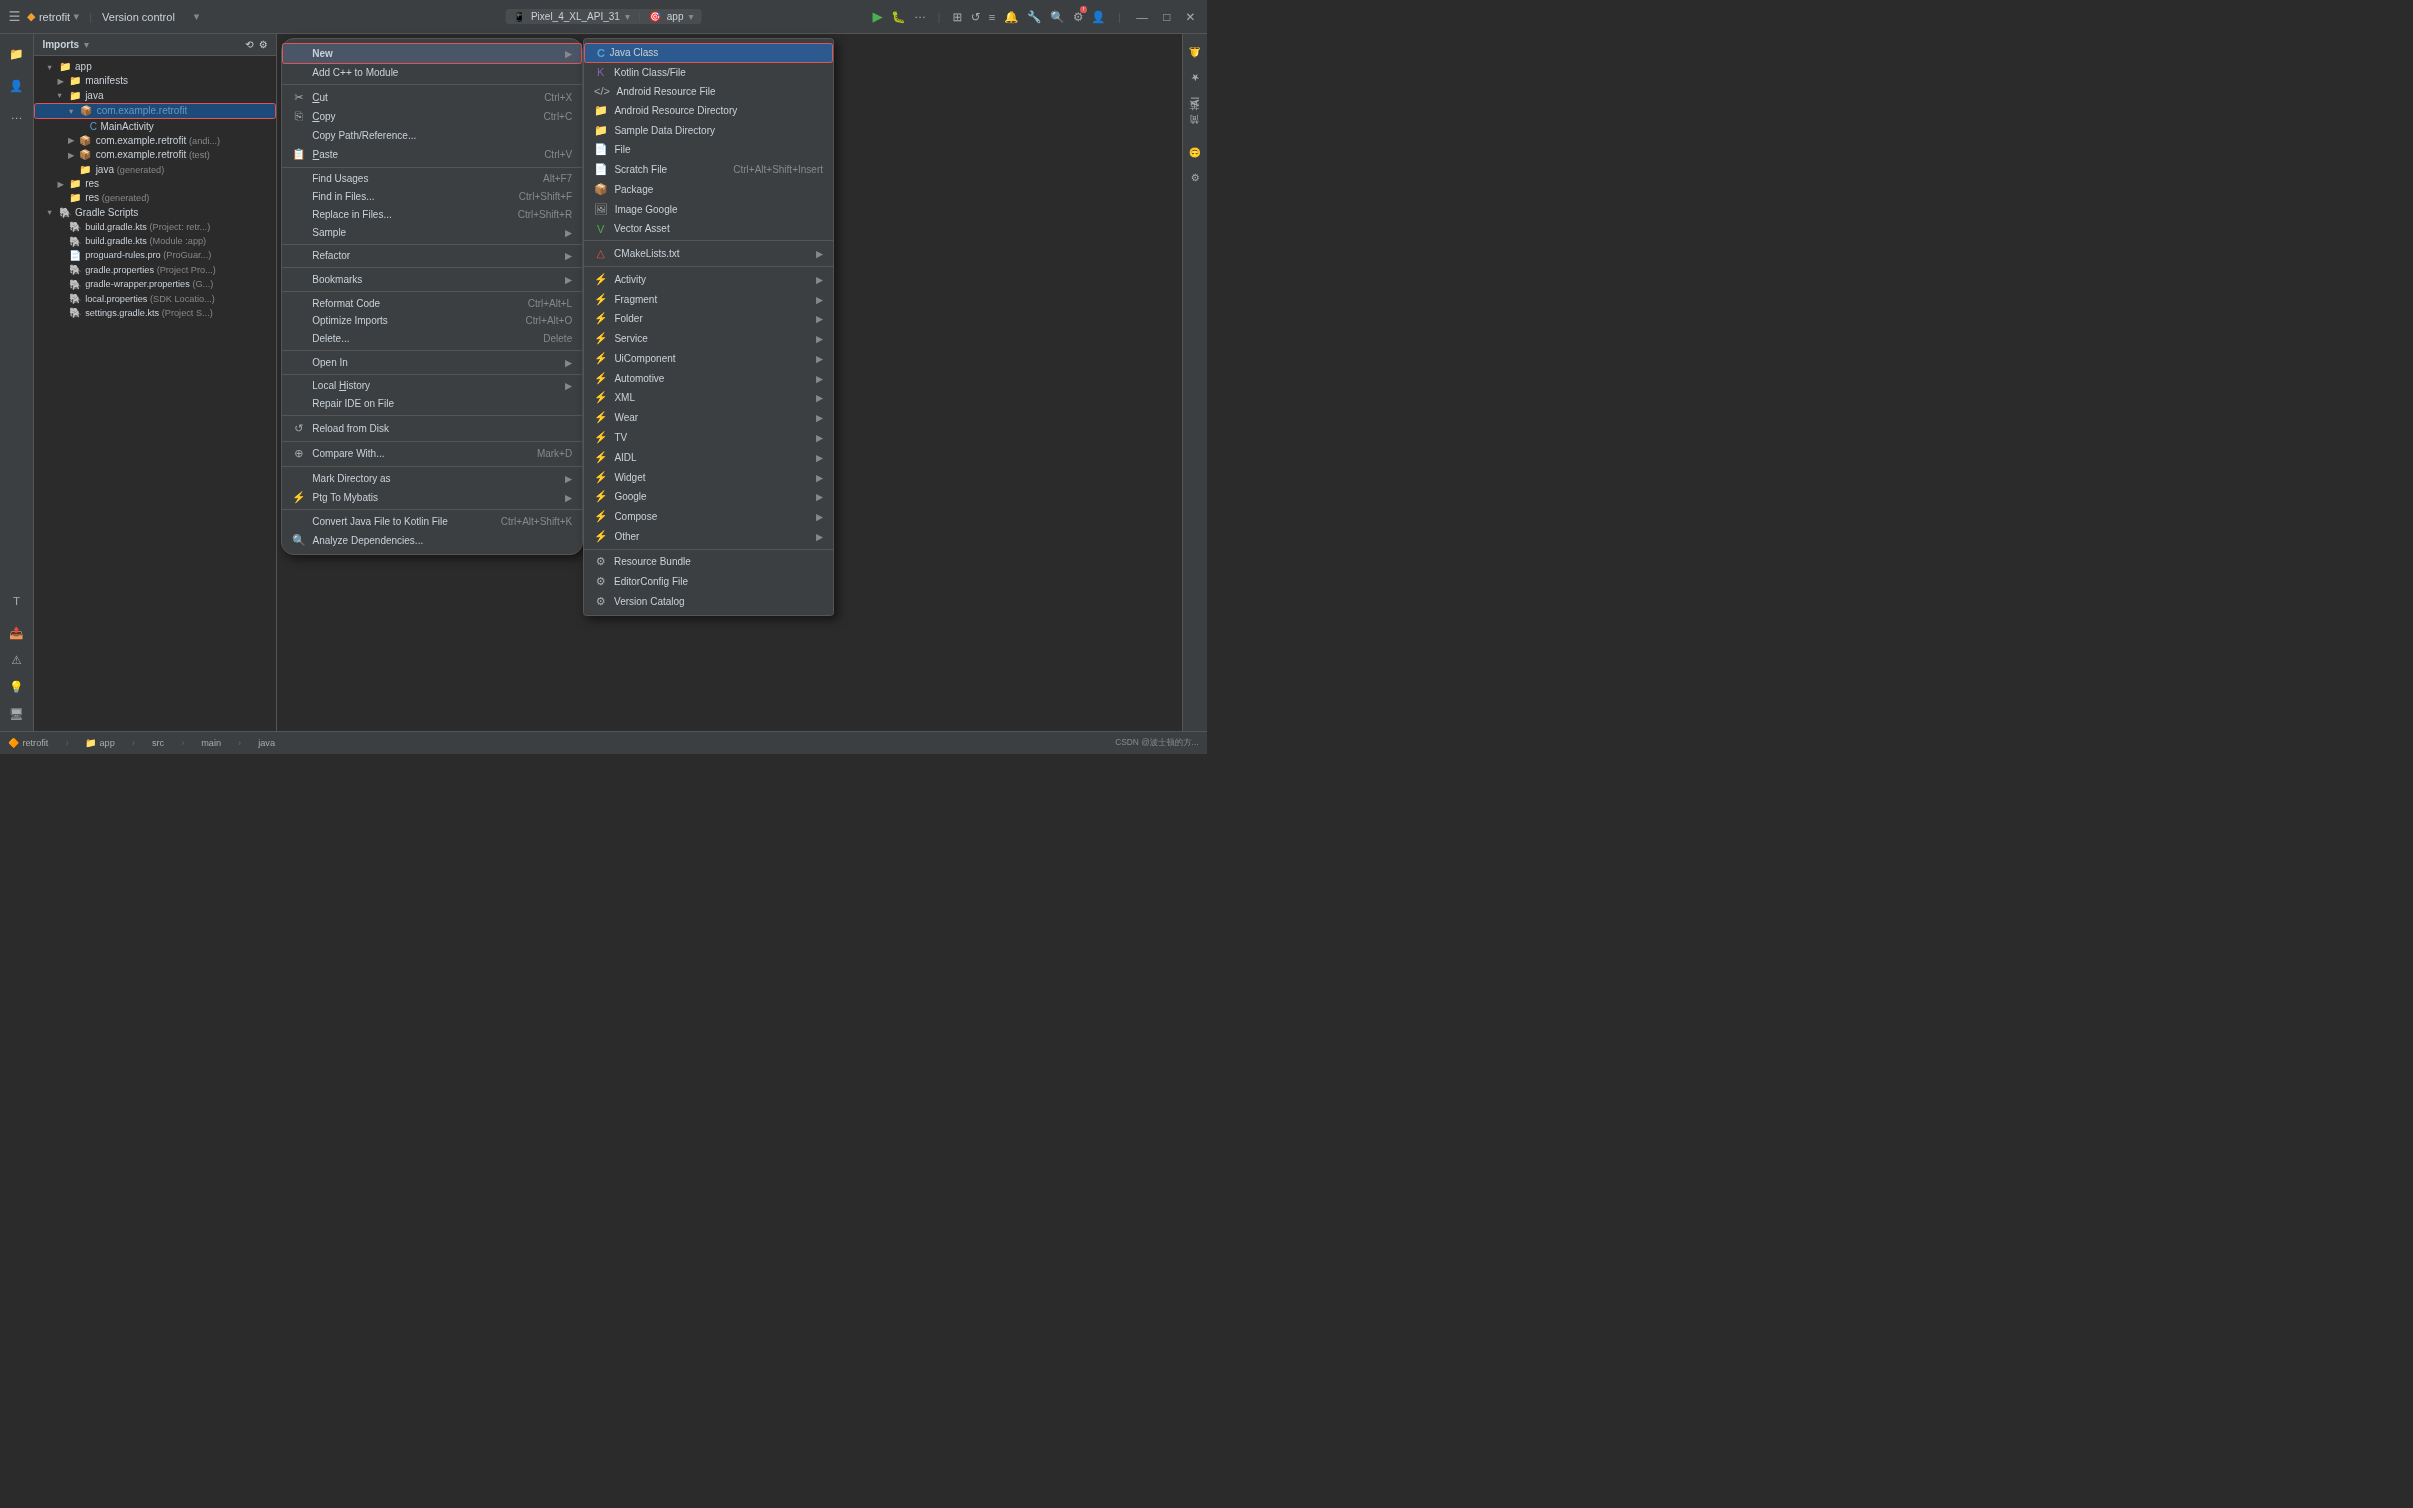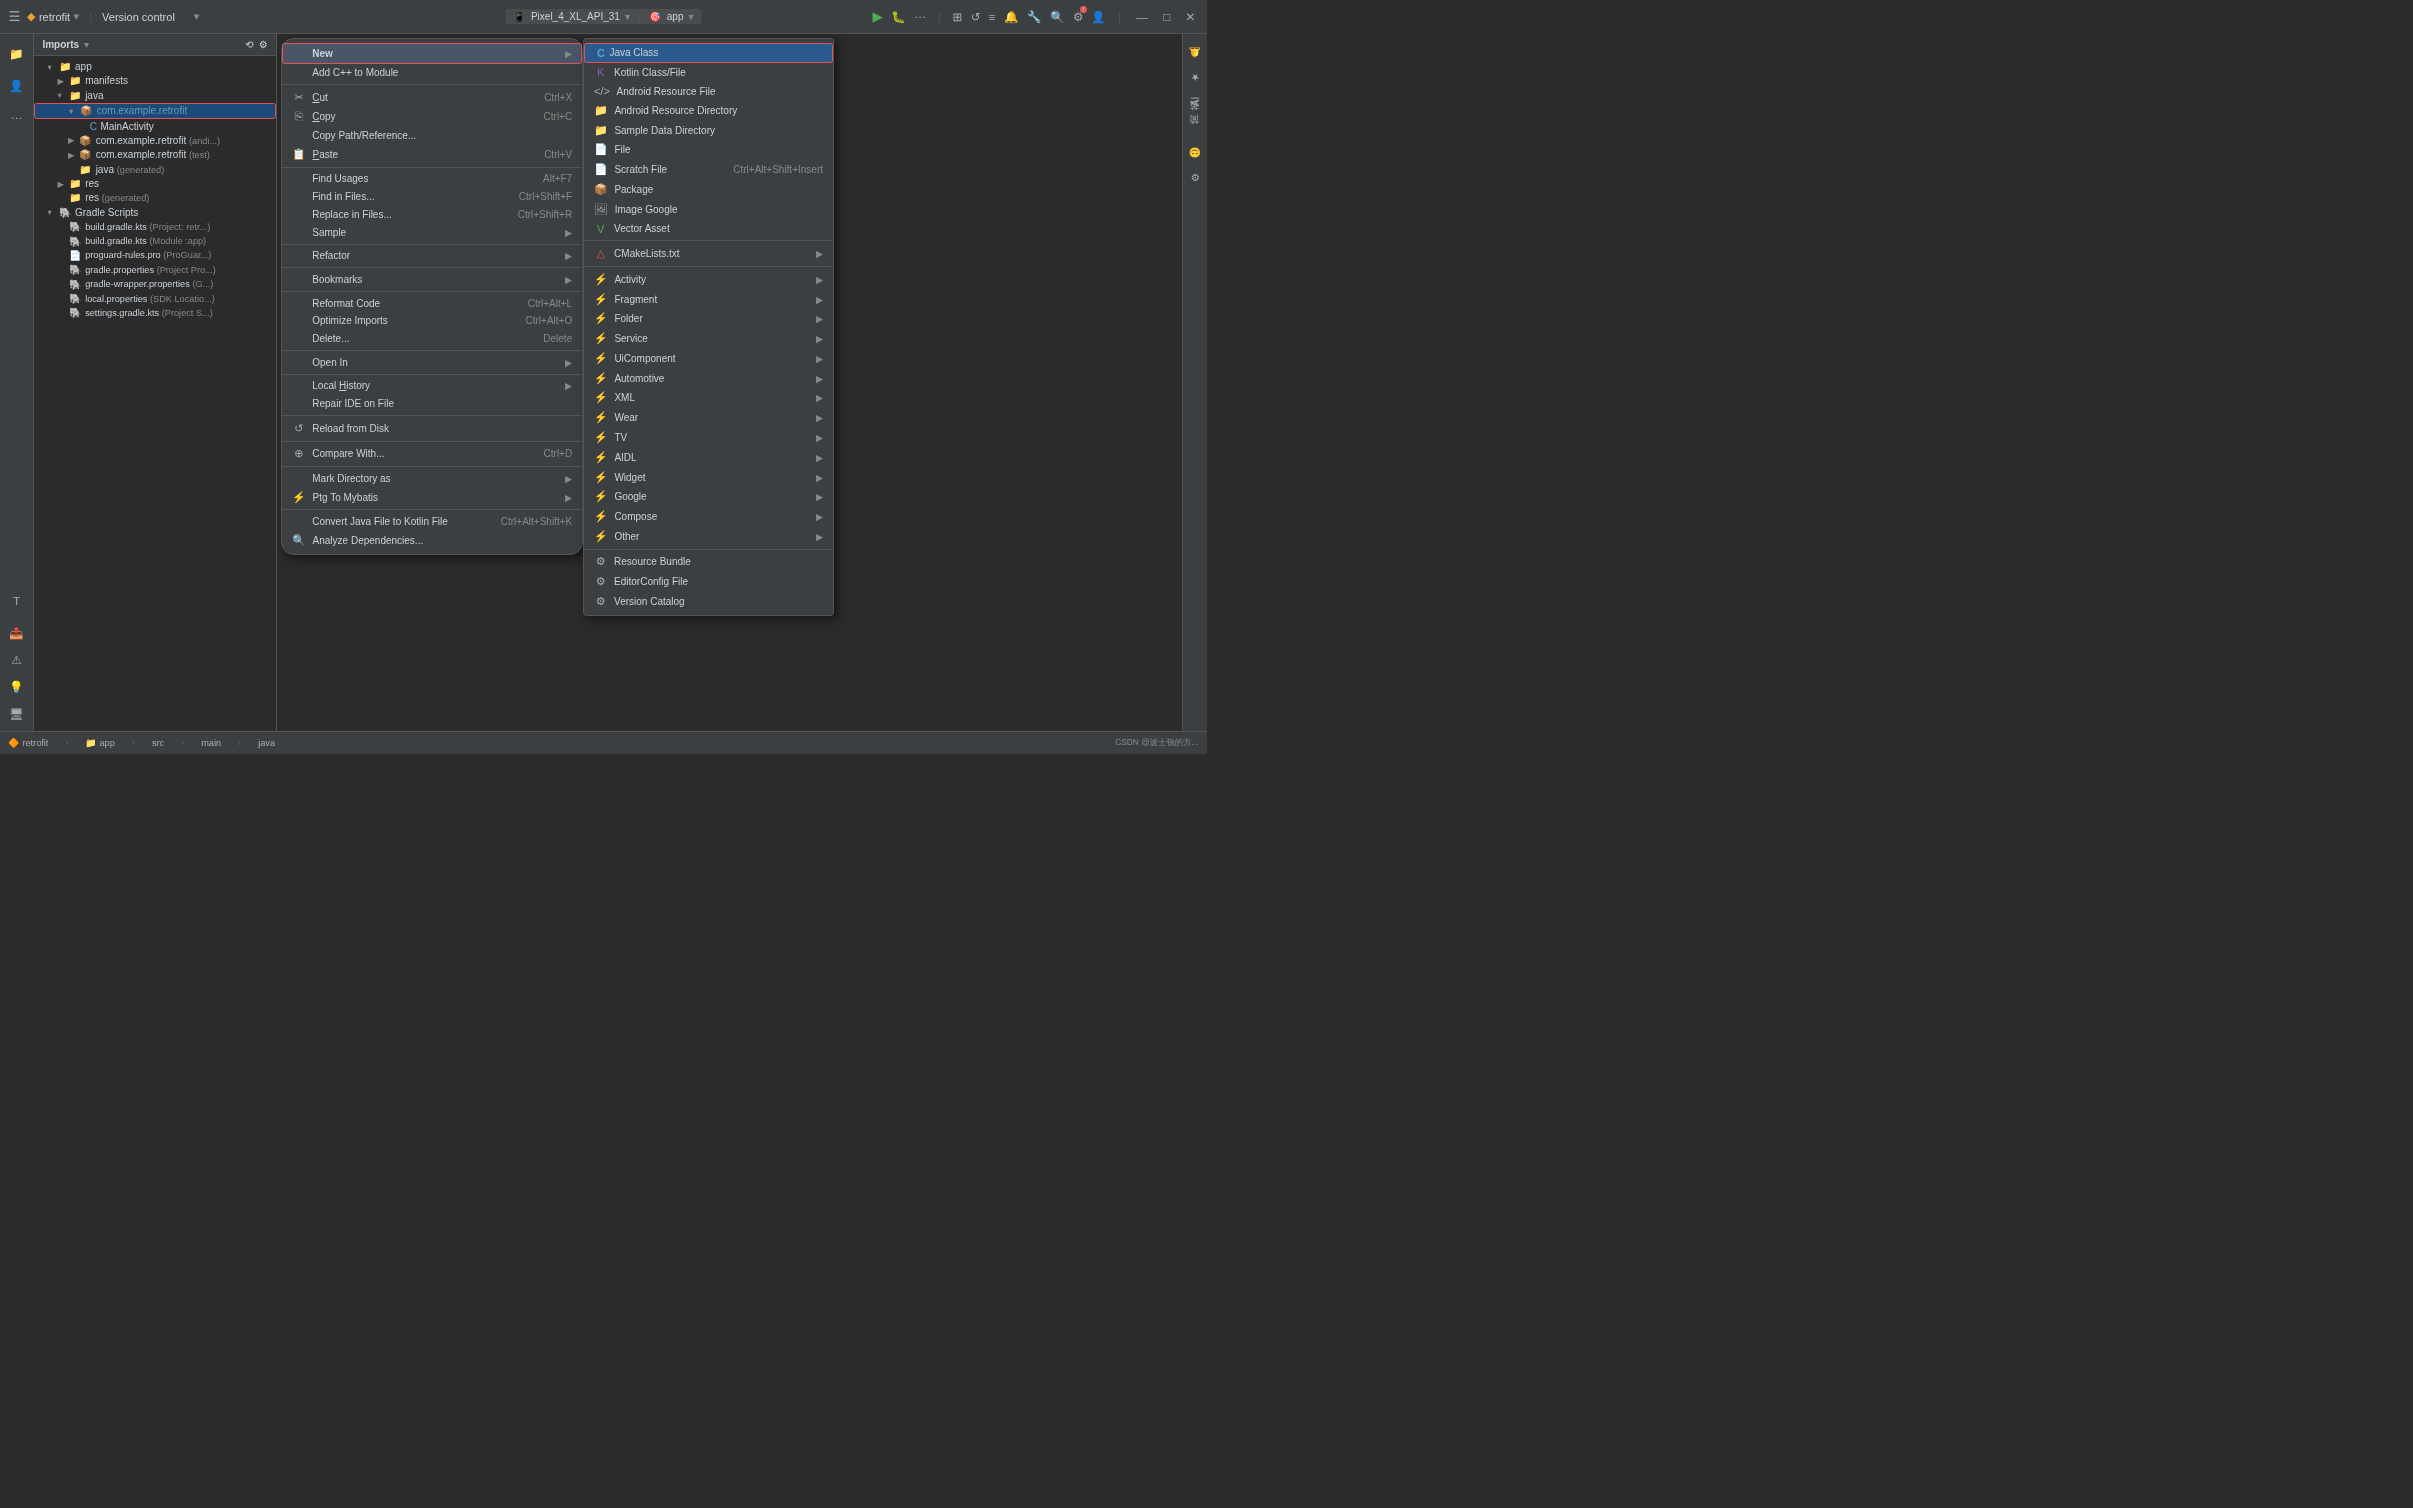--- a/index.html
+++ b/index.html
@@ -525,21 +525,21 @@
           <span class="menu-item-icon">↺</span>
           <span>Reload from Disk</span>
         </div>
       </div>
       <div class="menu-divider"></div>
       <div class="menu-item">
         <div class="menu-item-left">
           <span class="menu-item-icon">⊕</span>
           <span>Compare With...</span>
         </div>
-        <span class="menu-shortcut">Ctrl+D</span>
+        <span class="menu-shortcut">Mark+D</span>
       </div>
       <div class="menu-divider"></div>
       <div class="menu-item">
         <div class="menu-item-left">
           <span class="menu-item-icon"></span>
           <span>Mark Directory as</span>
         </div>
         <span class="menu-arrow">▶</span>
       </div>
       <div class="menu-item">

